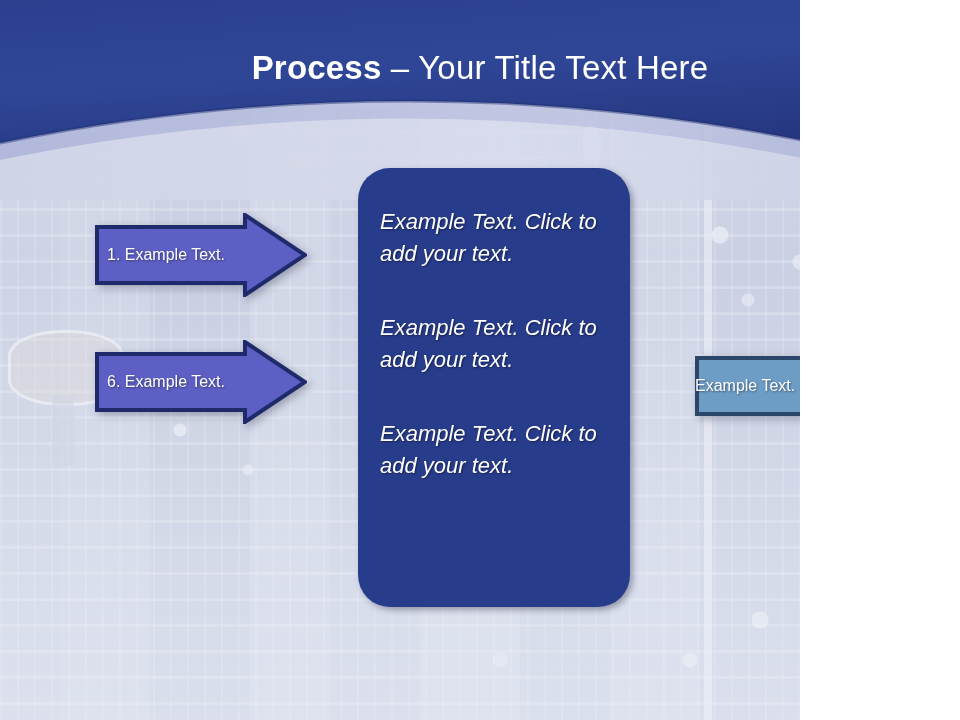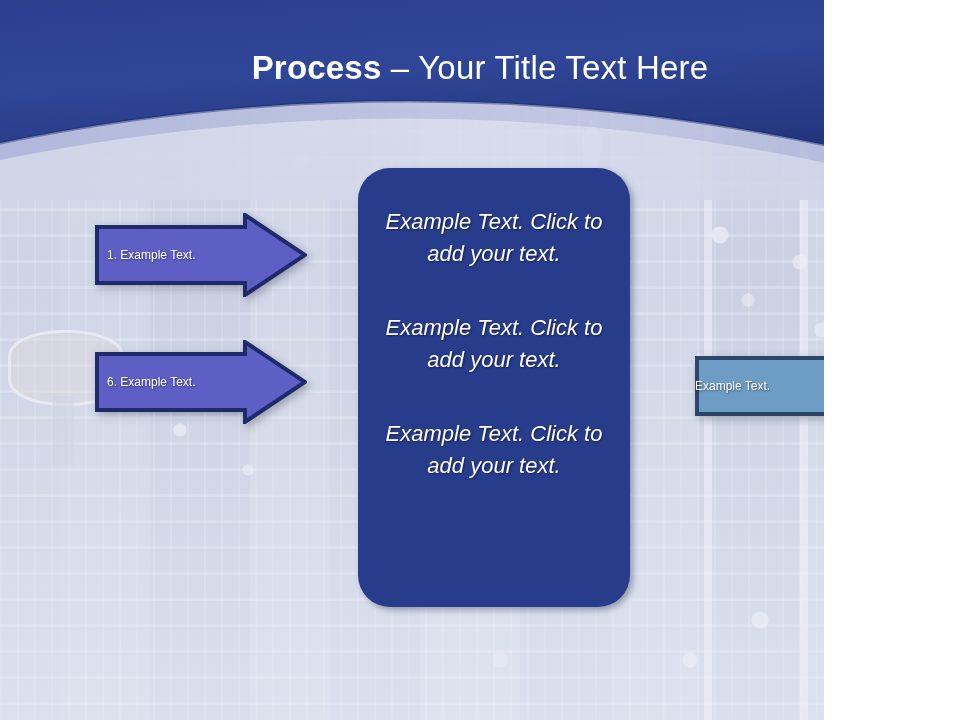--- a/index.html
+++ b/index.html
@@ -11,21 +11,20 @@
   body {
     font-family: "Liberation Sans", sans-serif;
   }
 
   #slide {
     position: relative;
     width: 800px;
     height: 720px;
     overflow: hidden;
     background: #c7ccdf;
-    padding-left: 24px;
   }
 
   
   .bg-photo {
     position: absolute;
     inset: 0;
     background:
       linear-gradient(180deg, rgba(226,230,242,0.62) 0%, rgba(216,221,238,0.55) 40%, rgba(224,228,241,0.70) 100%),
       linear-gradient(90deg,
         #b9c0d2 0px, #b9c0d2 60px,
@@ -179,34 +178,33 @@
     border-radius: 32px;
     box-shadow: 3px 3px 6px rgba(40,45,70,0.40);
     box-sizing: border-box;
     padding: 38px 22px 0 22px;
     color: #ffffff;
   }
   .center-para {
     font-style: italic;
     font-size: 22px;
     line-height: 32px;
-    text-align: center;
     text-shadow: 1px 1px 2px rgba(0,0,0,0.45);
     margin: 0 0 42px 0;
   }
   .center-para:last-child { margin-bottom: 0; }
 
   
   .arrow {
     position: absolute;
     display: flex;
     align-items: center;
     box-sizing: border-box;
     color: #ffffff;
-    font-size: 12px;
+    font-size: 16px;
     text-shadow: 1px 1px 2px rgba(30,30,50,0.55);
     filter: drop-shadow(3px 3px 4px rgba(40,45,70,0.35));
   }
   .arrow .arrow-shape {
     position: absolute;
     inset: 0;
   }
   .arrow .arrow-label {
     position: relative;
     z-index: 2;

